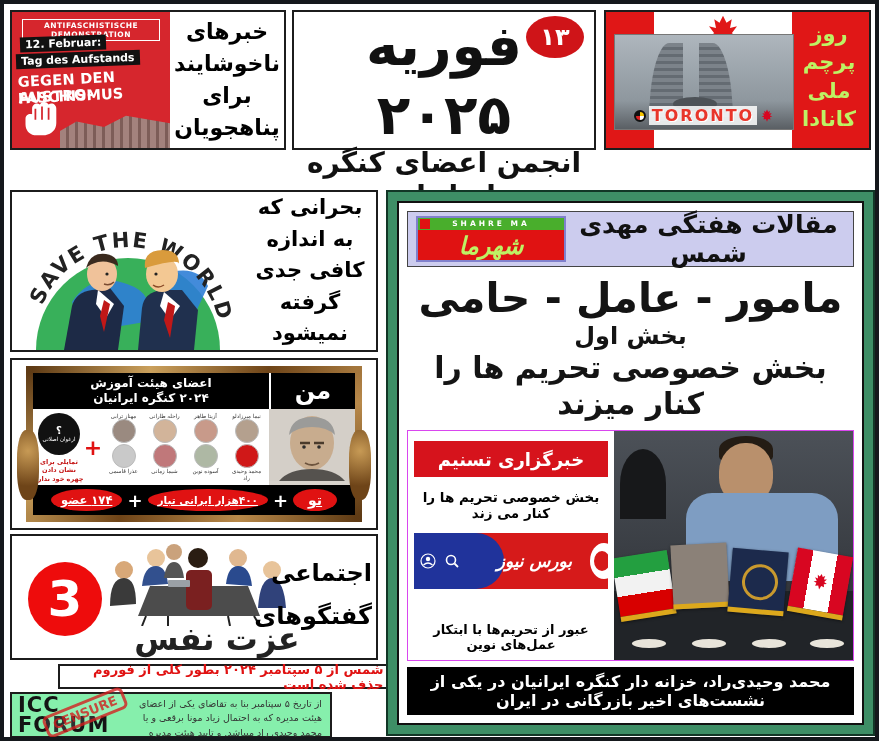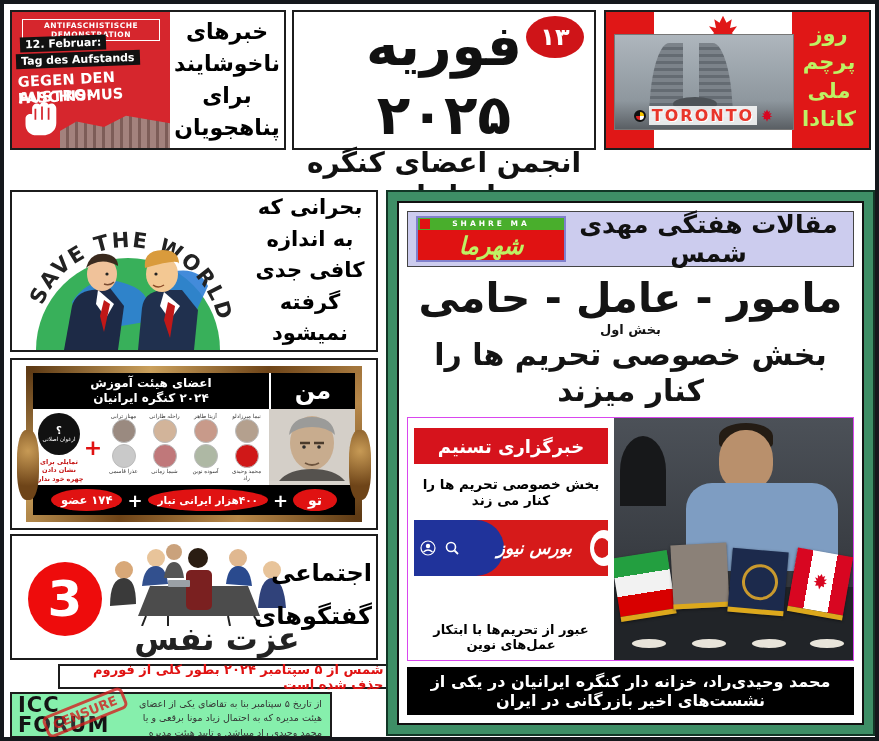--- a/index.html
+++ b/index.html
@@ -100,21 +100,21 @@
   .qcol { width:52px; display:flex; flex-direction:column; align-items:center; padding-top:4px; }
   .qcircle { width:42px; height:42px; border-radius:50%; background:#111; color:#fff;
              display:flex; flex-direction:column; align-items:center; justify-content:center; }
   .qmark { font-size:10px; font-weight:bold; line-height:1; }
   .qname { font-size:5.5px; text-align:center; line-height:1.2; }
   .pnote { margin-top:3px; color:#c41414; font-size:6.5px; font-weight:bold; text-align:center;
            line-height:1.3; }
   .board-foot { background:#000; height:30px; display:flex; direction:rtl; align-items:center;
                 justify-content:center; gap:5px; }
   .oval { background:#e01212; color:#fff; font-weight:bold; border-radius:50%;
-          display:flex; align-items:center; justify-content:center; padding:2px 10px; }
+          display:flex; align-items:center; justify-content:center; padding:2px 10px;text-decoration:underline; }
   .oval.you { font-size:14px; min-width:44px; height:22px; }
   .oval.pop { font-size:10.5px; height:22px; }
   .oval.mem { font-size:11.5px; height:22px; }
   .wplus { color:#fff; font-size:18px; font-weight:bold; }
 
   
   .dialog-box { left:6px; top:530px; width:368px; height:126px; position:absolute; }
   .num3 { position:absolute; left:16px; top:26px; width:74px; height:74px; background:#ee0c0c;
           border-radius:50%; color:#fff; font-size:50px; font-weight:bold;
           display:flex; align-items:center; justify-content:center; }
@@ -146,21 +146,21 @@
   .strip-title { flex:1; text-align:center; font-size:25px; font-weight:bold; color:#111; }
   .logo { width:150px; height:46px; border:2px solid #8080cc; background:#e01212; position:relative;
           direction:ltr; overflow:hidden; }
   .logo-top { position:absolute; top:0; left:0; right:0; height:12px; background:#49ae2c; color:#fff;
               font-size:7.5px; font-weight:bold; letter-spacing:3px; text-align:center; line-height:12px; }
   .logo-sq { position:absolute; top:1px; left:2px; width:10px; height:10px; background:#e01212; }
   .logo-script { position:absolute; top:12px; left:0; right:0; bottom:0; color:#bef264; font-size:24px;
                  font-weight:bold; font-style:italic; text-align:center; line-height:32px; }
   .headl { text-align:center; margin-top:8px; }
   .headline { font-size:41px; font-weight:bold; color:#141414; line-height:1.15; }
-  .kicker { font-size:13px; font-weight:bold; color:#141414; }
+  .kicker { font-size:24px; font-weight:bold; color:#141414; }
   .subhead { font-size:30px; font-weight:bold; color:#141414; line-height:1.2; }
   .photo-region { flex:1; margin-top:8px; border:1px solid #d946ef; display:flex; position:relative; }
   .lpanel { width:206px; background:#fff; padding:10px 6px 6px; display:flex; flex-direction:column;
             position:relative; z-index:4; }
   .tasnim { position:relative; background:#d6131c; color:#fff; height:36px; display:flex;
             align-items:center; justify-content:center; font-size:18px; font-weight:bold; direction:rtl; }
   .quote { margin-top:12px; font-size:13.5px; font-weight:bold; text-align:center; }
   .bourse { margin-top:12px; height:56px; background:#d61a1a; position:relative; overflow:hidden; }
   .bblue { position:absolute; left:-6px; top:0; width:96px; height:100%; background:#20339b;
            border-radius:0 60px 60px 0; display:flex; align-items:center; gap:8px; padding-left:12px; }

